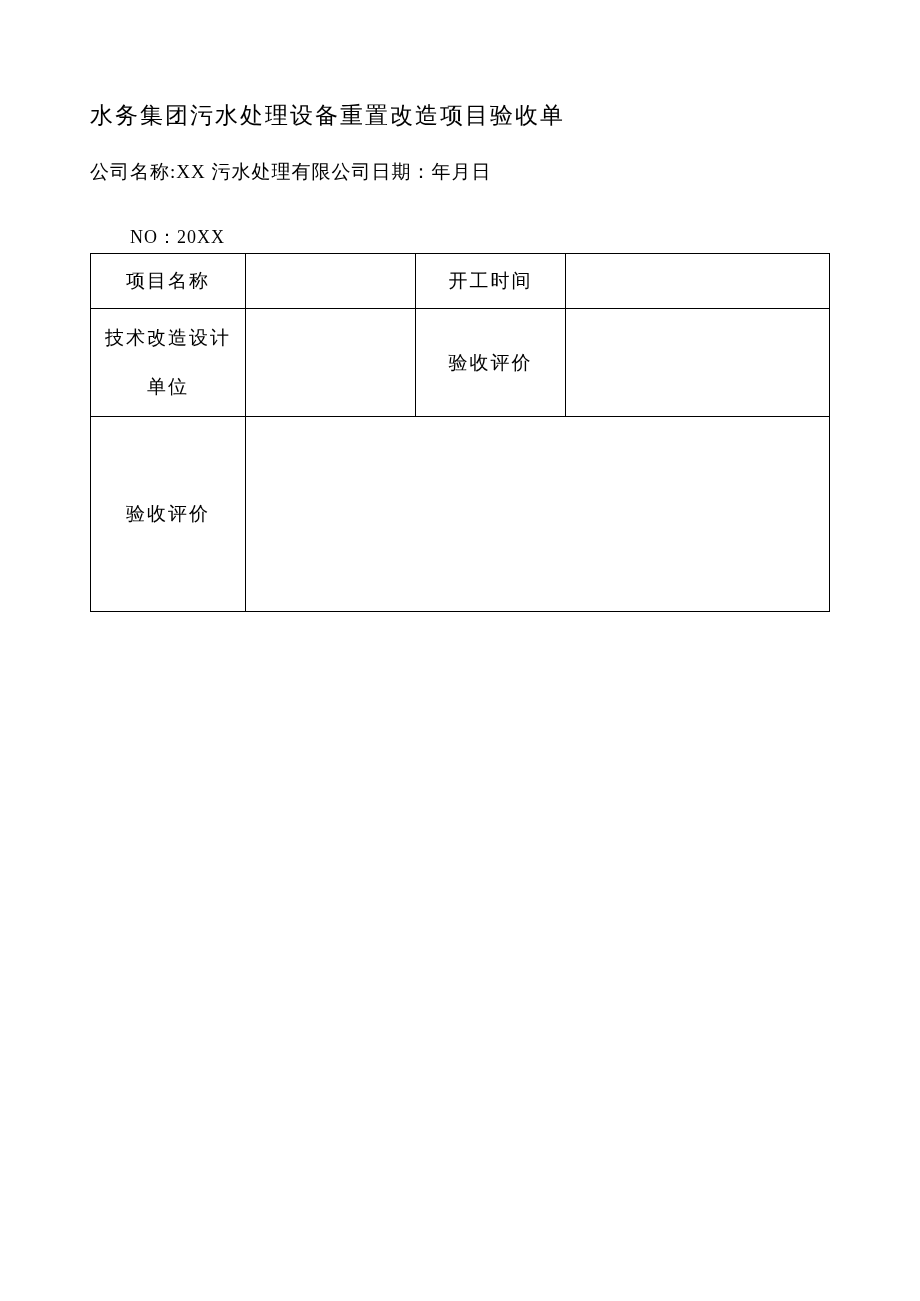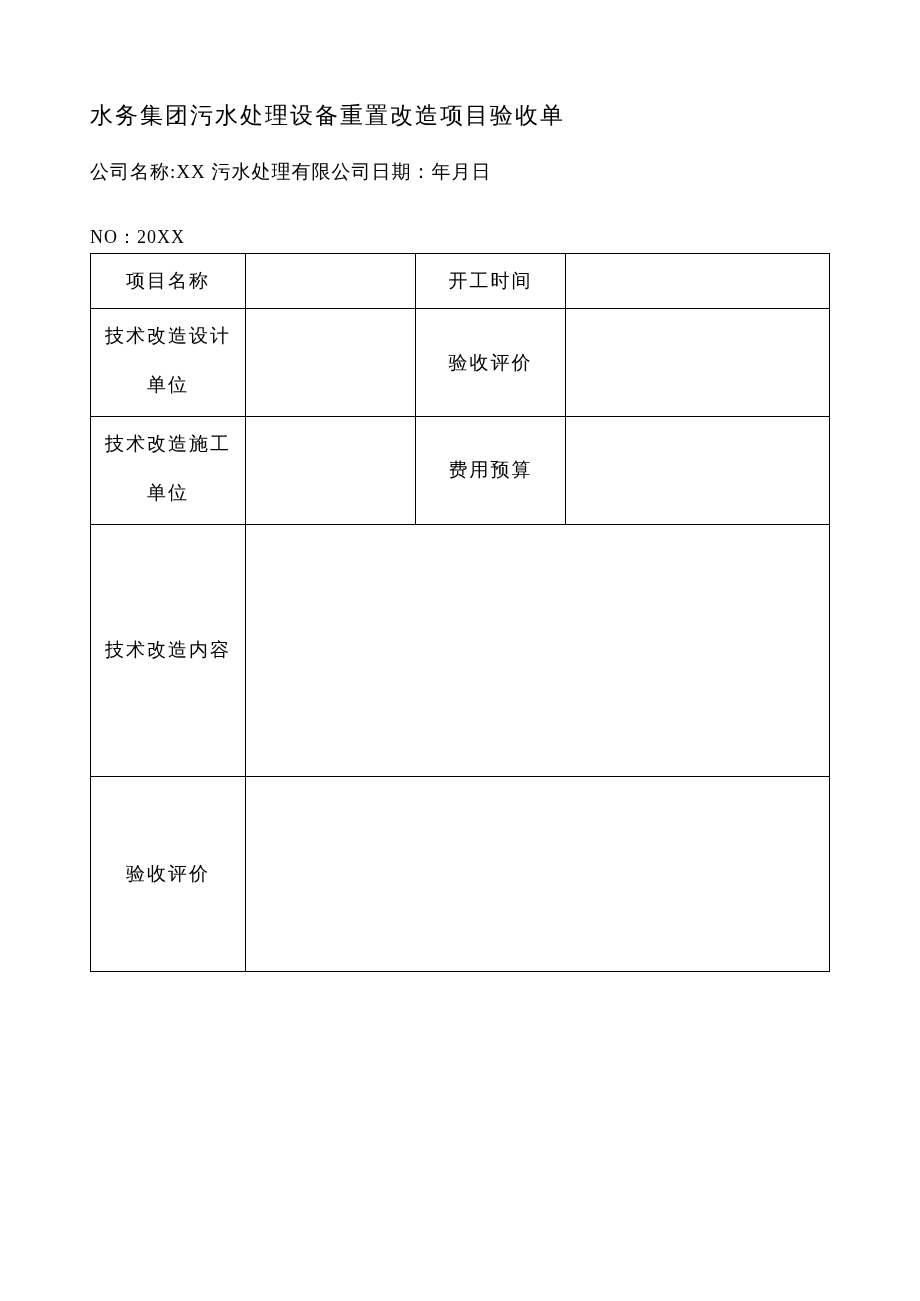--- a/index.html
+++ b/index.html
@@ -22,20 +22,21 @@
       margin-bottom: 28px;
       letter-spacing: 2px;
     }
     .company-line {
       font-size: 19px;
       margin-bottom: 40px;
       letter-spacing: 1px;
     }
     .doc-no {
       font-size: 18px;
+      margin-left: 40px;
       margin-bottom: 4px;
       letter-spacing: 1px;
     }
     table {
       border-collapse: collapse;
       width: 100%;
       table-layout: fixed;
       border-radius: 20px;
     }
     td {
@@ -50,21 +51,20 @@
     .col2 { width: 170px; }
     .col3 { width: 150px; }
     .col4 { }
     .row-small { height: 55px; }
     .row-med { height: 90px; line-height: 2.4; }
     .row-big1 { height: 252px; }
     .row-big2 { height: 215px; }
     .row-big3 { height: 195px; }
     .two-line {
       line-height: 2.6;
-      font-family: Liberation Mono, monospace;
     }
   </style>
 </head>
 <body>
 
 <div class="title">水务集团污水处理设备重置改造项目验收单</div>
 <div class="company-line">公司名称:XX 污水处理有限公司日期：年月日</div>
 <div class="doc-no">NO：20XX</div>
 
 <table>
@@ -80,28 +80,18 @@
     <td></td>
     <td>开工时间</td>
     <td></td>
   </tr>
   <tr class="row-med">
     <td class="two-line">技术改造设计<br>单位</td>
     <td></td>
     <td>验收评价</td>
     <td></td>
   </tr>
-  <tr class="row-med">
-    <td class="two-line">技术改造施工<br>单位</td>
-    <td></td>
-    <td>费用预算</td>
-    <td></td>
-  </tr>
-  <tr class="row-big1">
-    <td>技术改造内容</td>
-    <td colspan="3"></td>
-  </tr>
   <tr class="row-big3">
     <td>验收评价</td>
     <td colspan="3"></td>
   </tr>
 </tbody>
   </table>
 
 </body></html>

